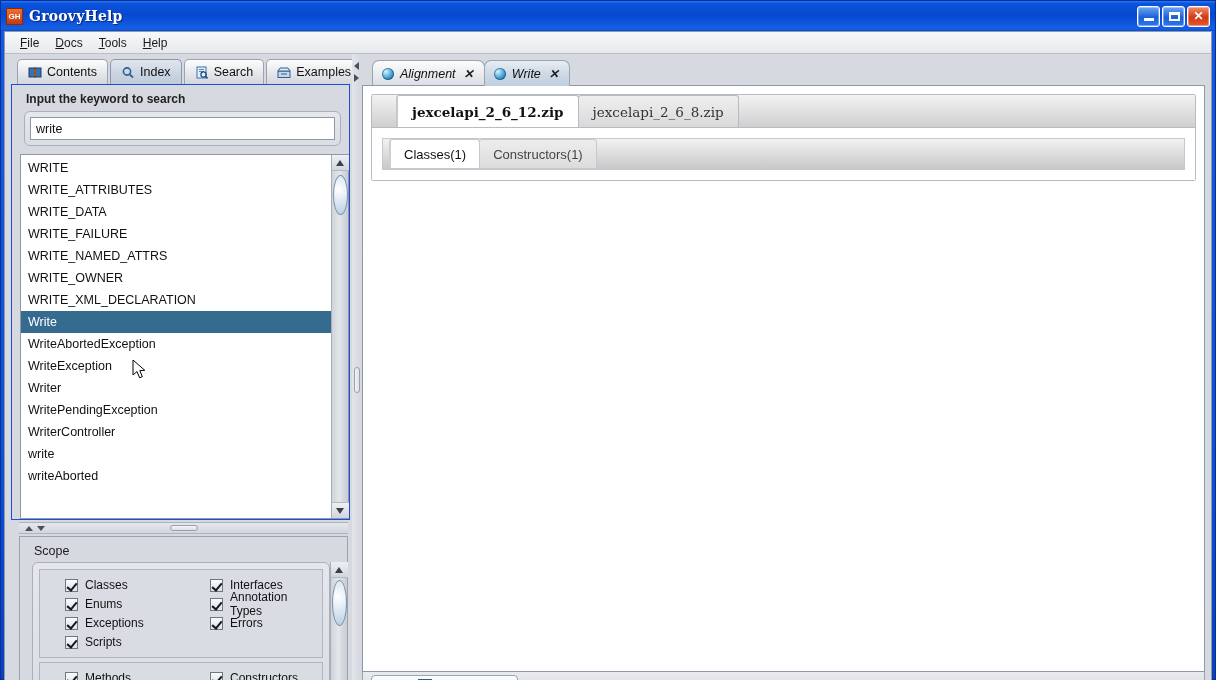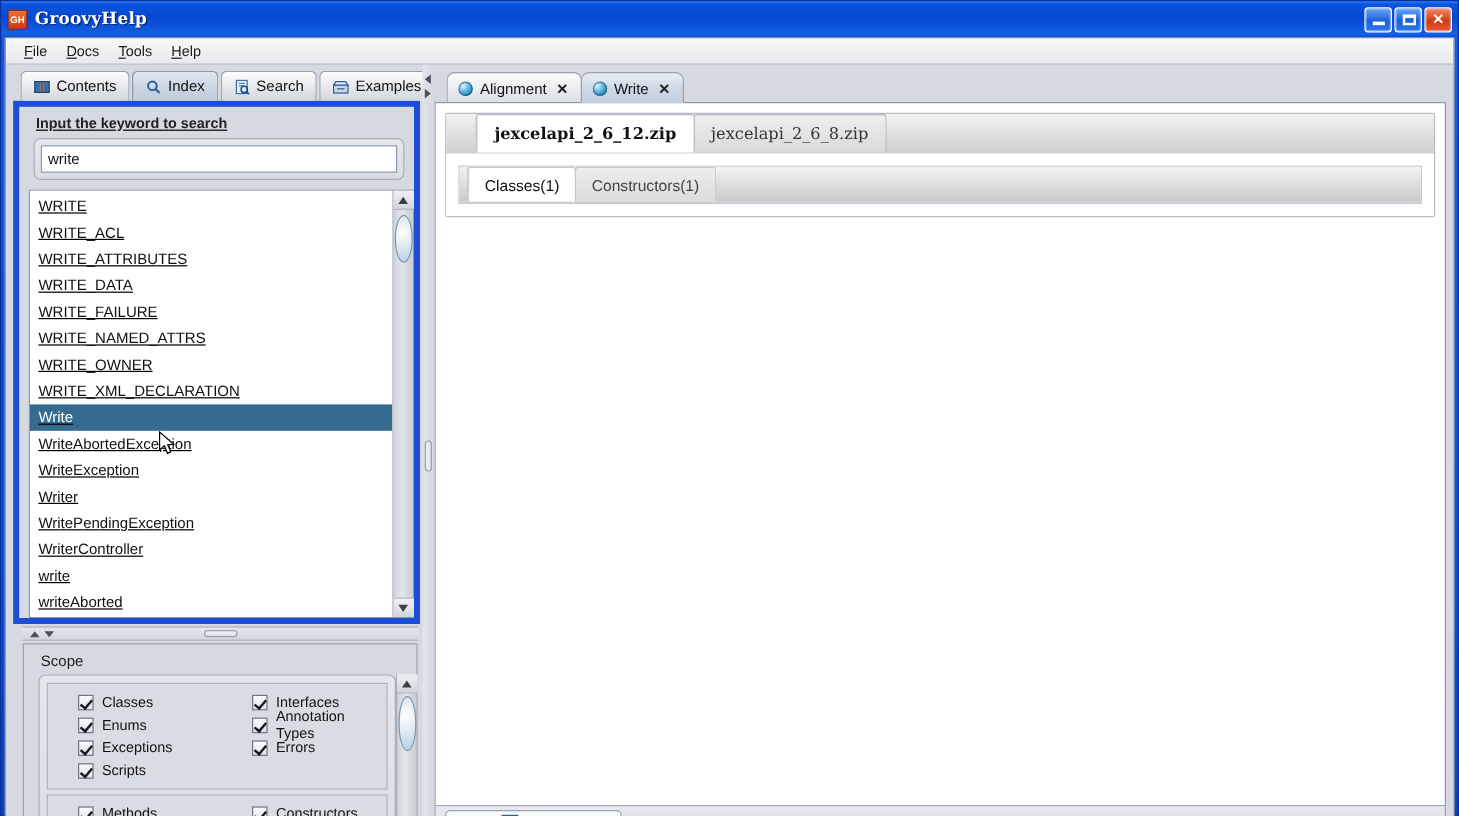--- a/index.html
+++ b/index.html
@@ -94,24 +94,23 @@
     background: linear-gradient(180deg,#fdfdfd,#e3e5e9 60%,#d3d7dd);
     font-size: 12.5px; color: #111; cursor: pointer; position: relative; top: 1px;
   }
   .ltab.active {
     background: linear-gradient(180deg,#dfe6ef,#c9d4e2 60%,#bfcbdc);
     border-color: #8d98a8; z-index: 2;
   }
   .ico { width: 14px; height: 13px; position: relative; display:inline-block; }
 
   .panel-box {
-    border: 5px solid #1d4ed8; background: #d6d9e0;
+    border: 1px solid #1d4ed8; background: #d6d9e0;
     flex: 1 1 auto; display: flex; flex-direction: column; min-height: 0;
     margin-top: -1px;
-    text-decoration: underline;
   }
   .field-label { font-size: 12px; color: #222; padding: 7px 0 5px 14px; font-weight: bold; }
   .input-wrap {
     margin: 0 8px 0 12px;
     border: 1px solid #a9b0bb; border-radius: 6px;
     background: linear-gradient(180deg,#e6e8ec,#dadde3);
     padding: 5px;
   }
   .text-input {
     width: 100%; height: 23px; border: 1px solid #8d98a8;
@@ -225,21 +224,21 @@
     position:absolute; top: 50%; left: 50%; transform: translate(-50%,-50%);
     width: 6px; height: 26px; border: 1px solid #9aa1ab; border-radius: 3px;
     background: linear-gradient(90deg,#f2f4f7,#dcdfe5);
   }
 
   
   .right-panel {
     flex: 1 1 auto; min-width: 0; display: flex; flex-direction: column;
     padding: 4px 6px 4px 0;
   }
-  .rtabrow { display: flex; height: 28px; align-items: flex-end; padding-left: 10px; }
+  .rtabrow { display: flex; height: 28px; align-items: flex-end; padding-left: 10px; font-style: italic; }
   .rtab {
     height: 26px; display: flex; align-items: center; gap: 6px;
     padding: 0 10px 0 9px; margin-right: -1px;
     border: 1px solid #9aa3b0; border-bottom: none;
     border-radius: 7px 7px 0 0;
     background: linear-gradient(180deg,#fcfcfd,#e9ebee 55%,#dadde2);
     font-size: 12.5px; color: #111; cursor: pointer;
   }
   .rtab.active {
     background: linear-gradient(180deg,#e7edf4,#ccd8e5 55%,#c2cfdf);
@@ -413,21 +412,20 @@
 
           <div class="panel-box">
             <div class="field-label">Input the keyword to search</div>
             <div class="input-wrap">
               <input class="text-input" type="text" value="write" style="">
             </div>
 
             <div class="list-wrap">
               <div class="list" id="results-list">
                   <div class="list-item">WRITE</div>
-                  <div class="list-item">WRITE_ACL</div>
                   <div class="list-item">WRITE_ATTRIBUTES</div>
                   <div class="list-item">WRITE_DATA</div>
                   <div class="list-item">WRITE_FAILURE</div>
                   <div class="list-item">WRITE_NAMED_ATTRS</div>
                   <div class="list-item">WRITE_OWNER</div>
                   <div class="list-item">WRITE_XML_DECLARATION</div>
                   <div class="list-item selected">Write</div>
                   <div class="list-item">WriteAbortedException</div>
                   <div class="list-item">WriteException</div>
                   <div class="list-item">Writer</div>

